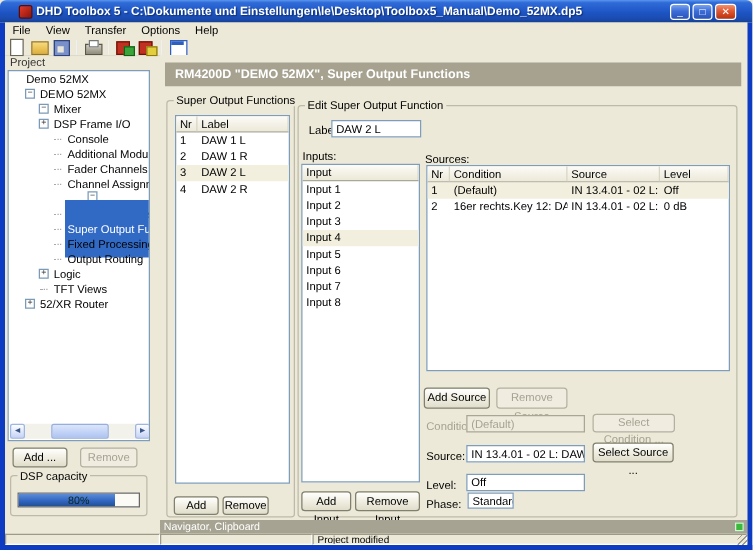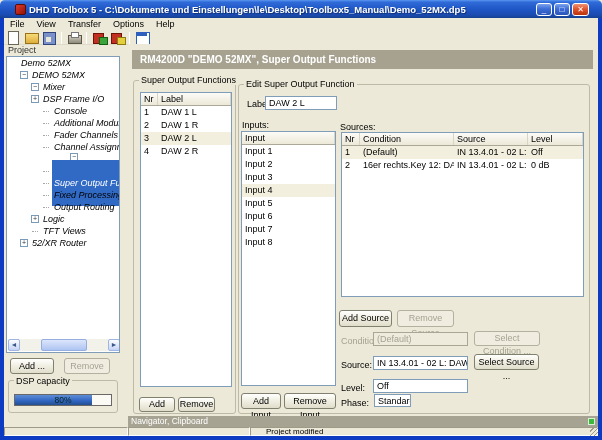--- a/index.html
+++ b/index.html
@@ -51,21 +51,21 @@
   
   .project-panel { position:absolute; left:4px; top:45px; width:124px; bottom:13px; background:#ECE9D8; }
   .panel-caption { position:absolute; left:4px; top:0; font-size:9px; color:#333; }
   .tree-box { position:absolute; left:2px; top:11px; width:114px; height:297px; background:#fff;
     border:1px solid #7F9DB9; overflow:hidden; }
   .tree-row { height:12px; line-height:12px; white-space:nowrap; display:flex; align-items:center; }
   .tree-gap { display:inline-block; width:10px; flex:0 0 auto; }
   .tree-pm { display:inline-block; width:8px; height:8px; margin:0 2px 0 0; flex:0 0 auto;
     border:1px solid #7A9AB8; background:#fff; color:#333; font-size:7px; line-height:6px; text-align:center; }
   .tree-dash { display:inline-block; width:6px; height:0; border-top:1px dotted #A8A8A8; margin:0 3px 0 1px; flex:0 0 auto; }
-  .tree-label { padding:17px 2px;font-style:italic; }
+  .tree-label { padding:17px 2px; }
   .tree-label.sel { background:#316AC5; color:#fff; }
   .tree-hscroll { position:absolute; left:1px; bottom:1px; width:112px; height:12px; background:#F2F1EA; display:flex; }
   .sb-btn { width:12px; height:12px; background:linear-gradient(180deg,#FDFEFF,#C6D3F7);
     border:1px solid #9EB6E4; border-radius:2px; color:#3A5788; font-size:7px; line-height:10px; text-align:center; flex:0 0 auto; }
   .sb-track { flex:1 1 auto; position:relative; }
   .sb-thumb { position:absolute; left:24%; width:52%; top:0; height:12px;
     background:linear-gradient(180deg,#DCE6FB,#AEC4F2); border:1px solid #94AEE0; border-radius:2px; }
   .btn { position:absolute; font-family:"Liberation Sans",sans-serif; font-size:9px; text-align:center;
     background:linear-gradient(180deg,#FFFFFF,#F2F0E4 45%,#E0DDCB); border:1px solid #80806E; border-radius:3px; color:#000; }
   .btn.disabled { color:#A5A293; border-color:#B3B0A0; background:#F0EDE0; }
@@ -131,21 +131,21 @@
   .e-phase-cap { left:102px; top:313px; }
   .e-phase-field { left:135px; top:309px; width:37px; height:13px; }
 
   .navigator { position:absolute; left:128px; top:416px; width:470px; height:11px; background:#A6A392;
     color:#fff; font-size:8.5px; line-height:11px; padding-left:3px; }
   .nav-green { position:absolute; right:3px; top:2px; width:7px; height:7px; background:#3CB83C; border:1px solid #D8F0D8; }
 
   
   .statusbar { position:absolute; left:4px; top:427px; width:594px; height:9px; background:#ECE9D8; display:flex; }
   .status-panel { border:1px solid; border-color:#9D9A88 #FFFFFF #FFFFFF #9D9A88; height:9px;
-    font-size:8px; line-height:7px; padding-left:15px; overflow:hidden; white-space:nowrap; }
+    font-size:8px; line-height:7px; padding-left:3px; overflow:hidden; white-space:nowrap; }
   .sp1 { width:124px; } .sp2 { width:122px; } .sp3 { flex:1 1 auto; }
   .grip { position:absolute; right:0; top:1px; width:8px; height:8px;
     background:repeating-linear-gradient(135deg,transparent 0 2px,#9D9A88 2px 3px); }
 </style>
 </head>
 <body>
 
 <div class="window">
 
   <div class="titlebar">

